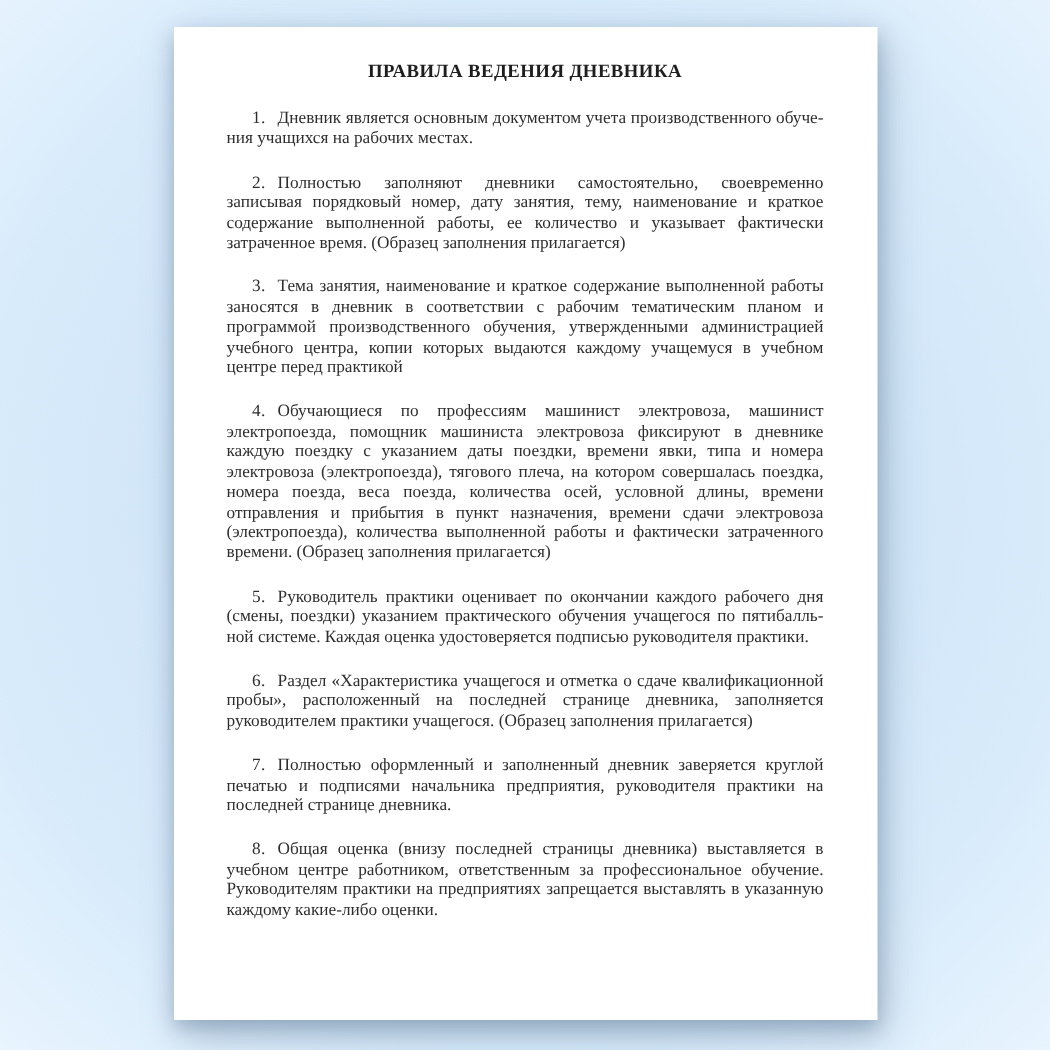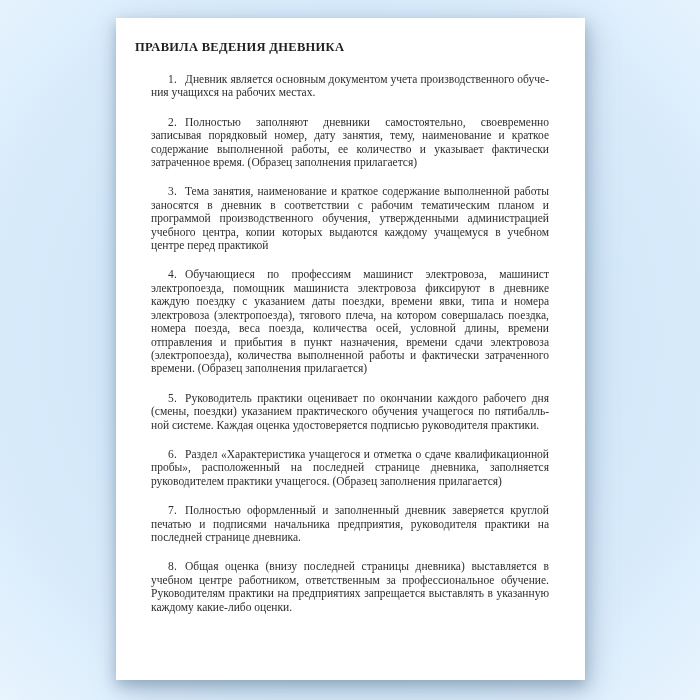--- a/index.html
+++ b/index.html
@@ -29,20 +29,21 @@
     padding: 22px 20px 0 19px;
     box-shadow:
       0 5px 12px rgba(104, 131, 158, 0.45),
       5px 10px 26px rgba(104, 131, 158, 0.40);
   }
   .doc-title {
     margin: 0 0 19px 0;
     font-size: 12.5px;
     line-height: 14px;
     font-weight: bold;
+    text-align: center;
     color: #1e1e1e;
     letter-spacing: 0.3px;
   }
   .rules {
     width: 430px;
   }
   .rule {
     margin: 16px;
     font-size: 11.5px;
     line-height: 13.4px;

